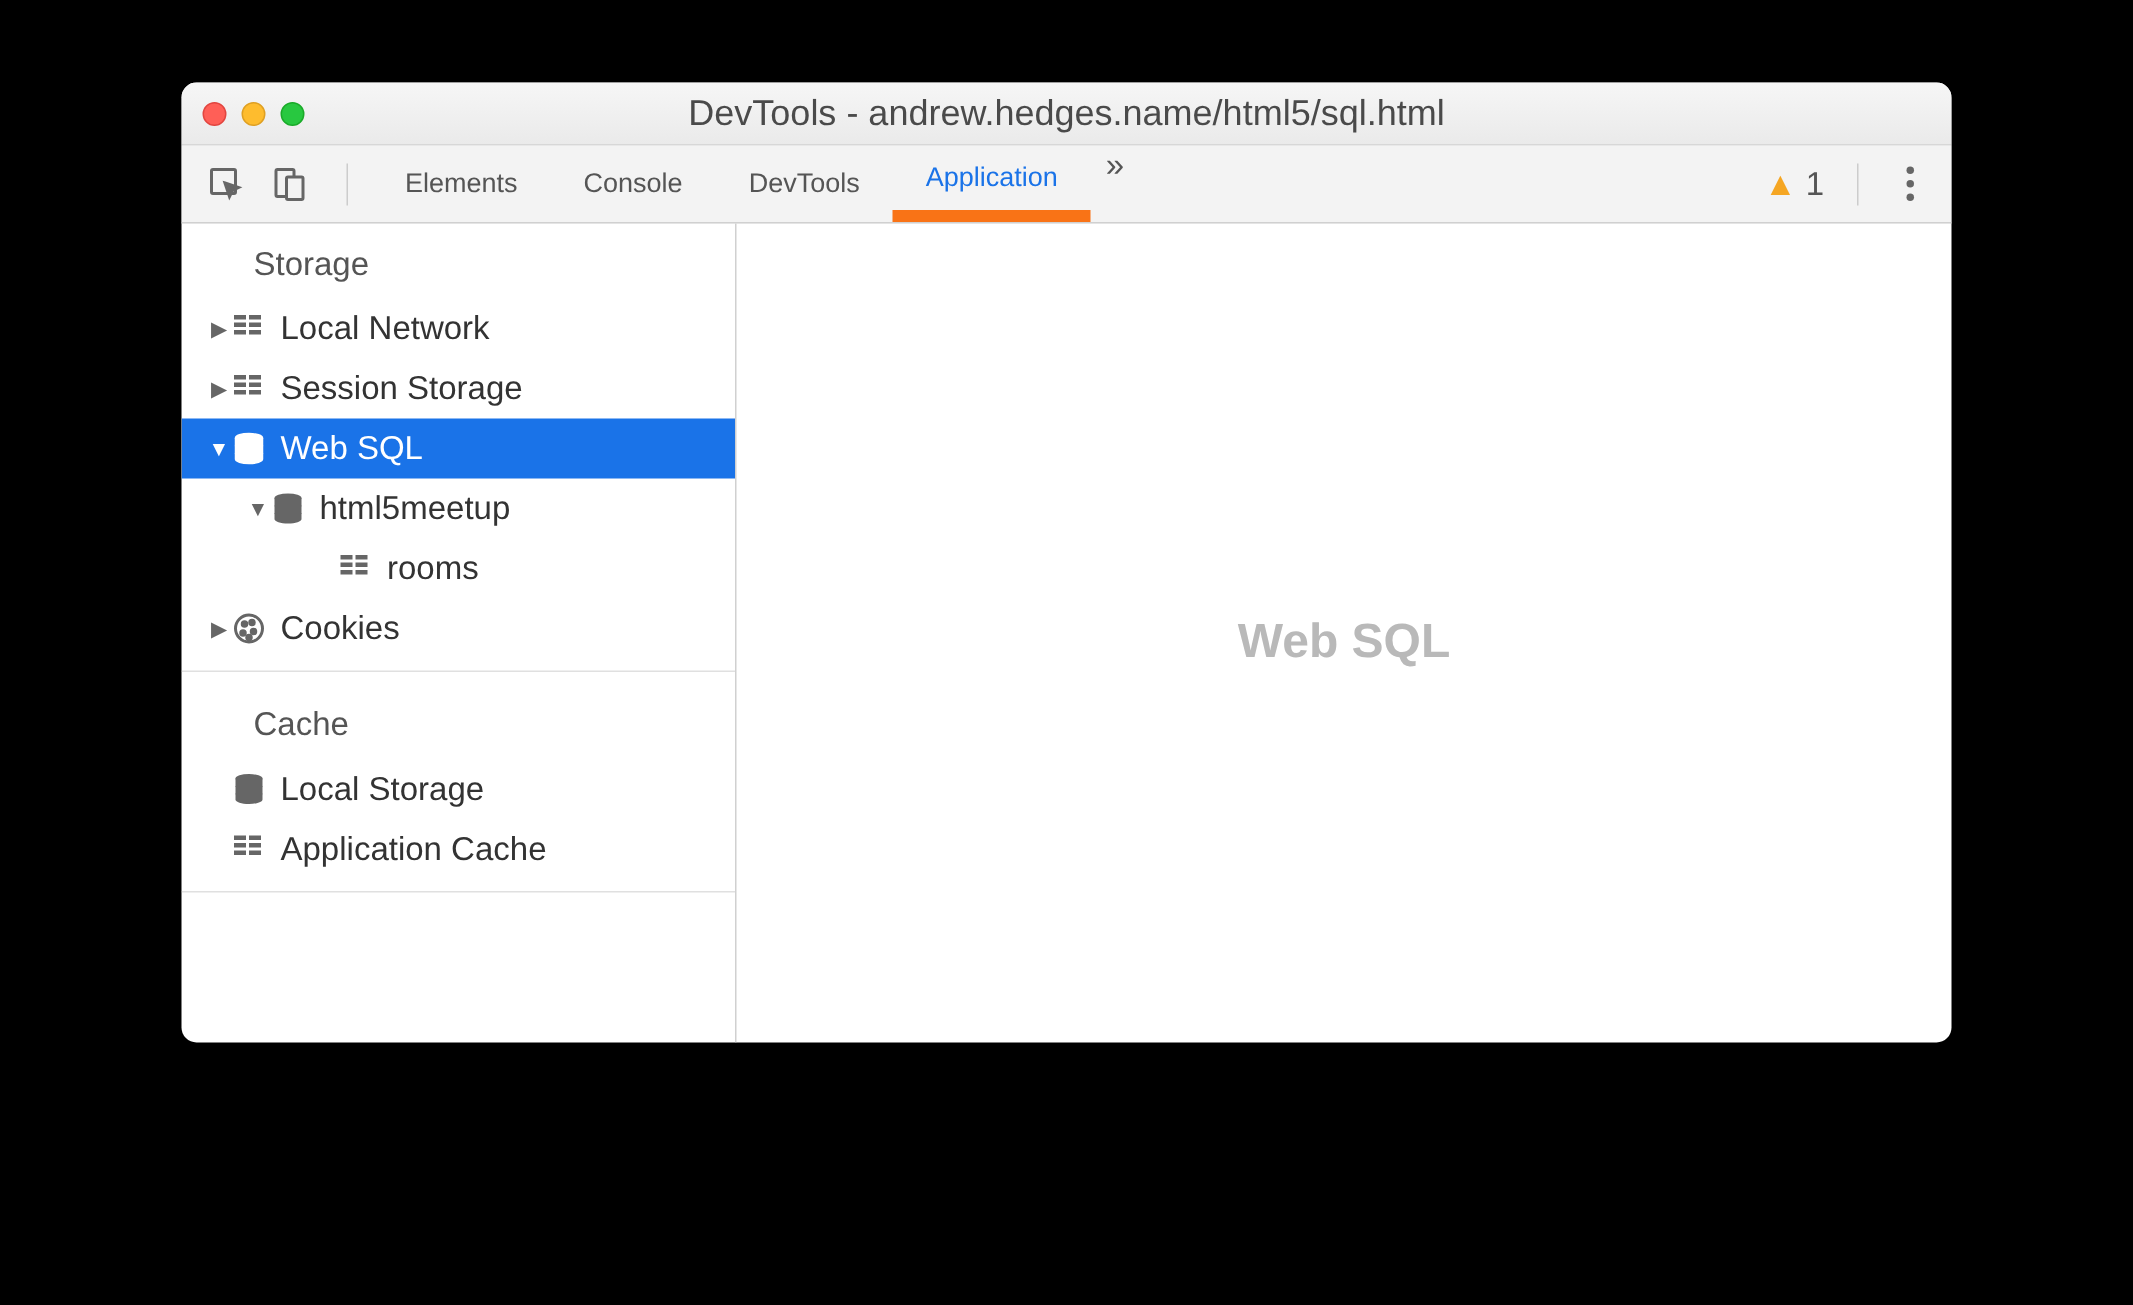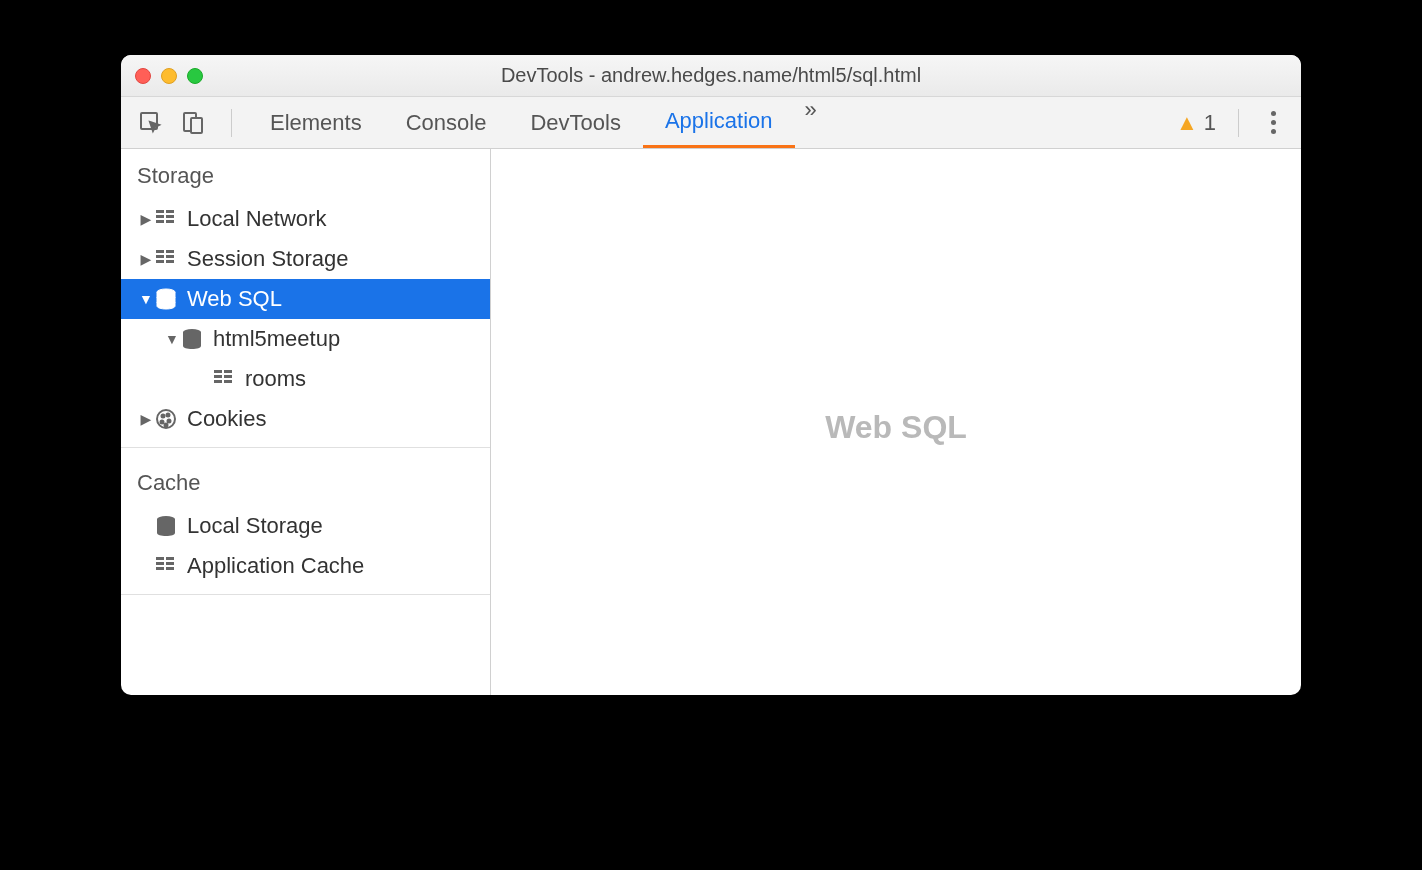--- a/index.html
+++ b/index.html
@@ -32,50 +32,50 @@
     padding: 0 14px;
     position: relative;
   }
   .traffic { display:flex; gap:10px; }
   .dot { width:16px; height:16px; border-radius:50%; }
   .dot.red { background:#ff5f57; border:1px solid #e24640; }
   .dot.yellow { background:#febc2e; border:1px solid #dfa023; }
   .dot.green { background:#28c840; border:1px solid #1aab29; }
   .titlebar-title {
     position:absolute; left:0; right:0; text-align:center;
-    font-size:20px; color:#4a4a4a; pointer-events:none;
+    font-size:24px; color:#4a4a4a; pointer-events:none;
   }
   .toolbar {
     height:52px; background:#f3f3f3; border-bottom:1px solid #d0d0d0;
     display:flex; align-items:center; padding:0 8px; gap:8px;
   }
   .toolbar-left { display:flex; align-items:center; gap:18px; padding:0 10px; }
   .tool-icon { width:24px; height:24px; color:#666; display:flex; align-items:center; justify-content:center; }
   .vsep { width:1px; height:28px; background:#ccc; margin:0 8px; }
   .tabs { display:flex; align-items:stretch; height:100%; gap:0; }
-  .tab { padding:0 22px; display:flex; align-items:center; font-size:22px; color:#555; cursor:pointer; }
-  .tab.active { color:#1a73e8; border-bottom:3px solid #f97316; }
+  .tab { padding:0 22px; display:flex; align-items:center; font-size:18px; color:#555; cursor:pointer; }
+  .tab.active { color:#1a73e8; border-bottom:8px solid #f97316; }
   .toolbar-right { margin-left:auto; display:flex; align-items:center; gap:14px; padding-right:8px; }
   .warning { display:flex; align-items:center; gap:6px; font-size:22px; color:#555; }
   .warning-icon { color:#f5a623; font-size:22px; }
   .kebab { width:24px; display:flex; flex-direction:column; align-items:center; gap:4px; }
   .kebab span { width:5px; height:5px; background:#666; border-radius:50%; }
   .body { flex:1; display:flex; min-height:0; }
   .sidebar { width:370px; border-right:1px solid #d0d0d0; overflow:auto; font-size:22px; color:#333; }
-  .section-header { padding:14px 16px 10px; color:#555; font-size:22px; }
+  .section-header { padding:14px 16px 10px; color:#555; font-size:22px;margin-left:32px; }
   .tree-row { display:flex; align-items:center; height:40px; cursor:pointer; }
   .tree-row.selected { background:#1a73e8; color:#fff; }
   .tree-row.selected .icon svg { stroke:#fff; fill:#fff; }
   .arrow { width:14px; display:inline-flex; justify-content:center; font-size:14px; color:#666; }
   .tree-row.selected .arrow { color:#fff; }
   .icon { width:26px; height:26px; display:inline-flex; align-items:center; justify-content:center; margin-right:8px; }
   .icon svg { width:24px; height:24px; }
   .pad1 { padding-left:18px; }
   .pad2 { padding-left:44px; }
-  .pad3 { padding-left:76px; }
+  .pad3 { padding-left:76px;margin-left:13px; }
   .hr { height:1px; background:#e0e0e0; margin:8px 0; }
   .main { flex:1; display:flex; align-items:flex-start; justify-content:center; padding-top:260px; }
   .main-title { font-size:32px; font-weight:600; color:#b9b9b9; }
   .more-chevron { font-size:22px; color:#555; padding:0 10px; cursor:pointer; }
 </style>
 </head>
 <body>
 
 <div class="window">
 

